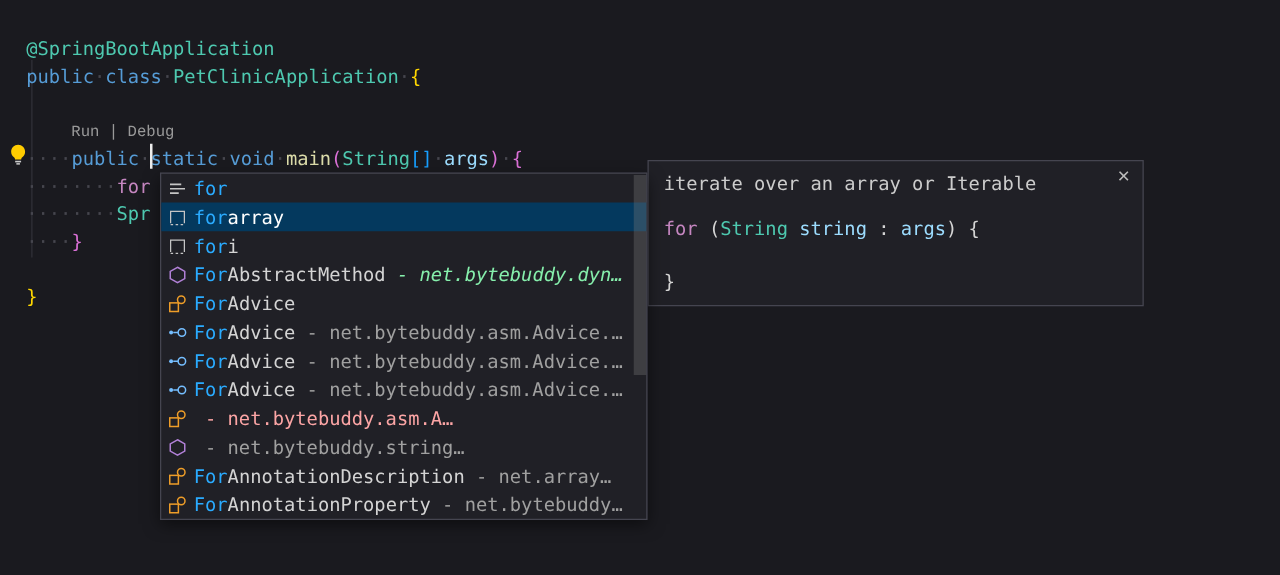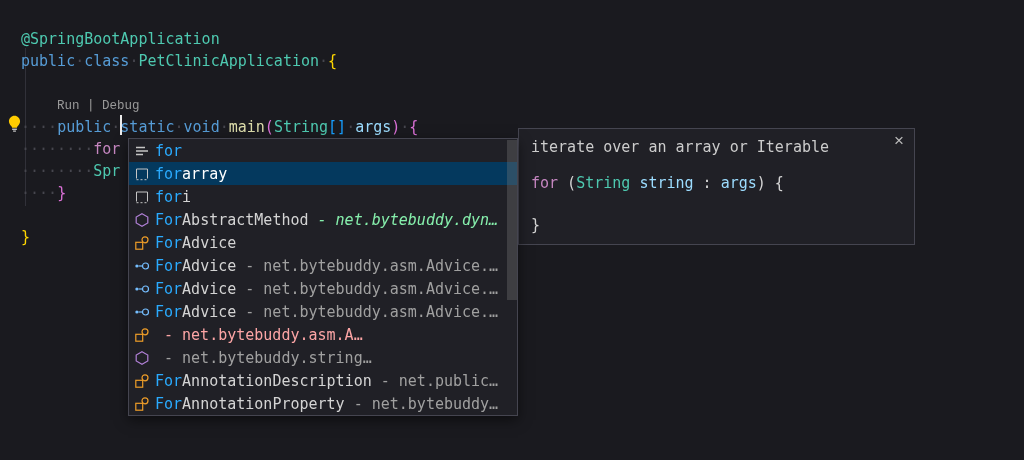--- a/index.html
+++ b/index.html
@@ -99,21 +99,21 @@
         <div class="suggest-row"><span class="kind-icon"><svg viewBox="0 0 16 16">
               <rect x="1.8" y="7.3" width="6.9" height="6.9" stroke="#EE9D28" fill="none" stroke-width="1.2"></rect>
               <circle cx="11" cy="4.8" r="3" stroke="#EE9D28" fill="none" stroke-width="1.2"></circle>
             </svg></span><span class="detail" style="color: #fca5a5;">- net.bytebuddy.asm.A…</span></div>
         <div class="suggest-row"><span class="kind-icon"><svg viewBox="0 0 16 16">
               <path d="M8 1.8 13.8 5.1v5.8L8 14.2 2.2 10.9V5.1z" stroke="#B180D7" fill="none" stroke-width="1.2"></path>
             </svg></span><span class="detail" style="color: rgb(160, 160, 160);">- net.bytebuddy.string…</span></div>
         <div class="suggest-row"><span class="kind-icon"><svg viewBox="0 0 16 16">
               <rect x="1.8" y="7.3" width="6.9" height="6.9" stroke="#EE9D28" fill="none" stroke-width="1.2"></rect>
               <circle cx="11" cy="4.8" r="3" stroke="#EE9D28" fill="none" stroke-width="1.2"></circle>
-            </svg></span><span><span style="color: rgb(42, 171, 255);">For</span><span>AnnotationDescription</span></span><span class="detail" style="color: rgb(160, 160, 160);">- net.public…</span></div>
+            </svg></span><span><span style="color: rgb(42, 171, 255);">For</span><span>AnnotationDescription</span></span><span class="detail" style="color: rgb(160, 160, 160);">- net.array…</span></div>
         <div class="suggest-row"><span class="kind-icon"><svg viewBox="0 0 16 16">
               <rect x="1.8" y="7.3" width="6.9" height="6.9" stroke="#EE9D28" fill="none" stroke-width="1.2"></rect>
               <circle cx="11" cy="4.8" r="3" stroke="#EE9D28" fill="none" stroke-width="1.2"></circle>
             </svg></span><span><span style="color: rgb(42, 171, 255);">For</span><span>AnnotationProperty</span></span><span class="detail" style="color: rgb(160, 160, 160);">- net.bytebuddy…</span></div>
       </div>
     <div class="suggest-scrollbar"></div>
   </div>
 
   <div class="docs">
     <div class="docs-summary">iterate over an array or Iterable</div>

